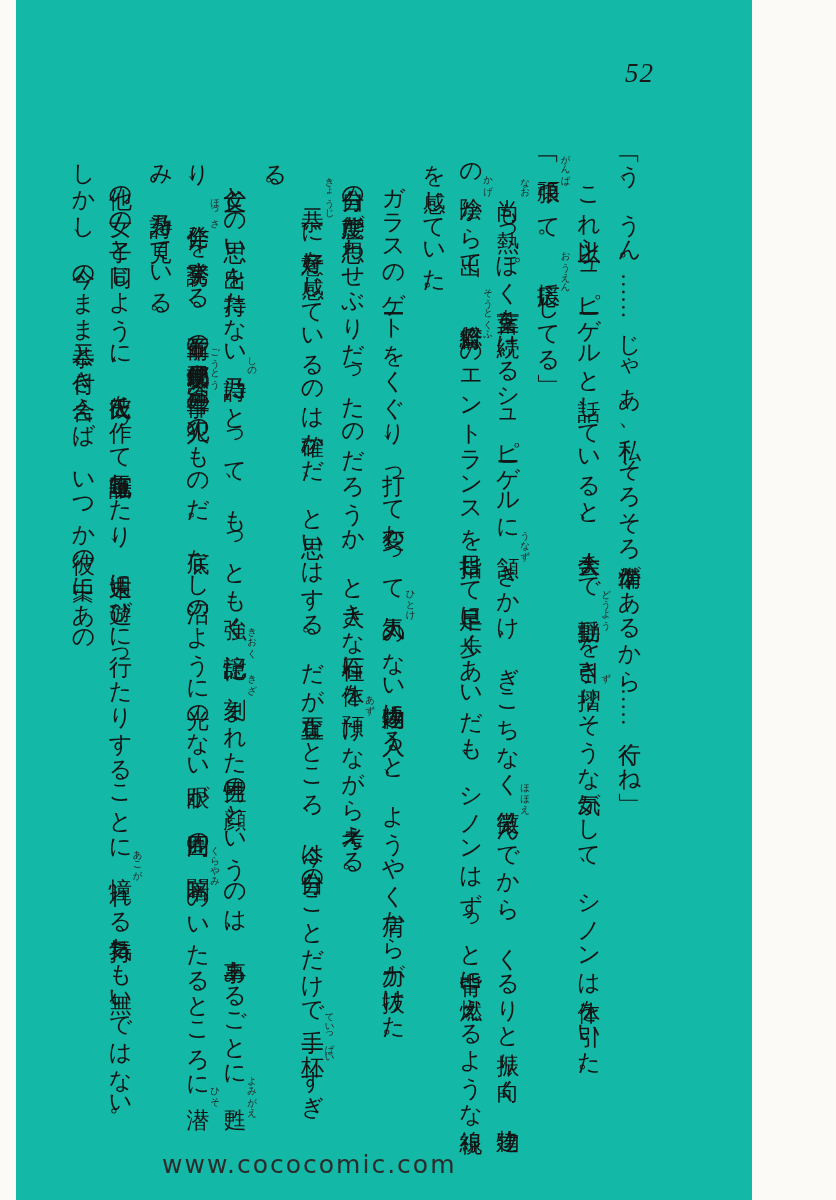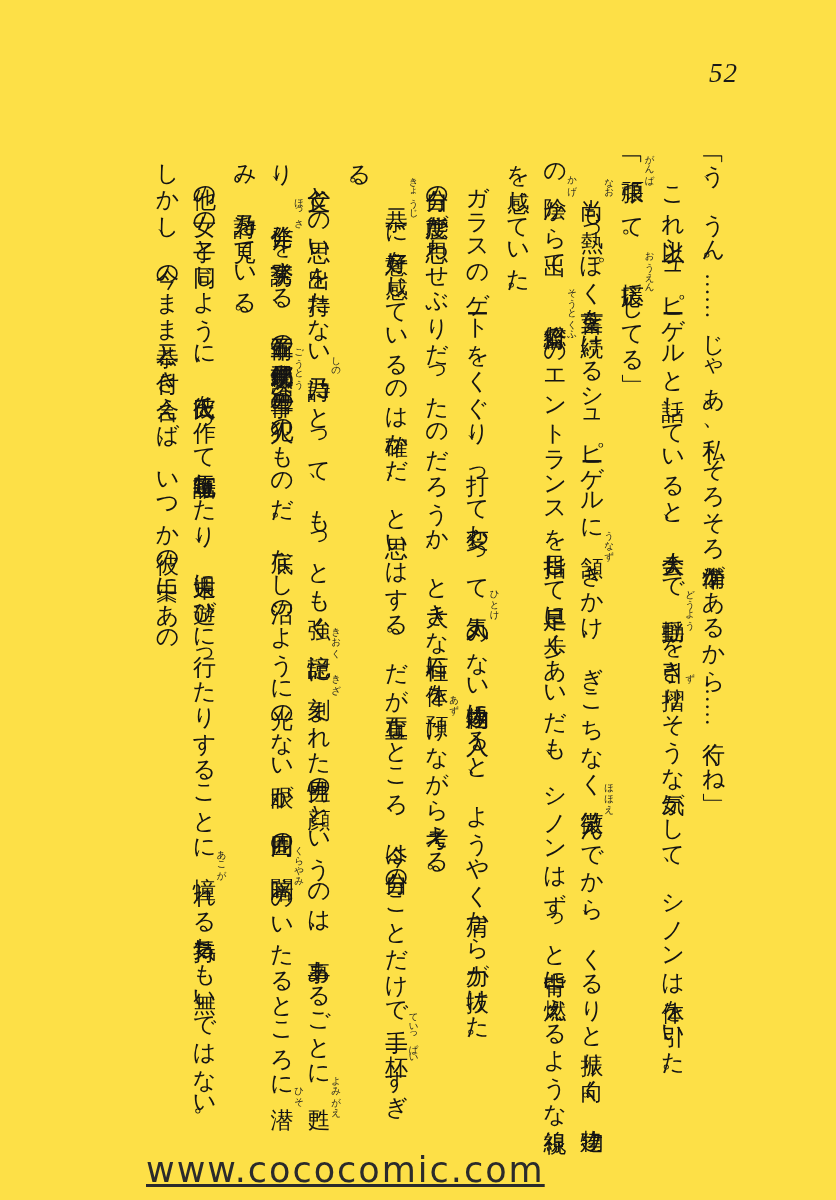--- a/index.html
+++ b/index.html
@@ -2,26 +2,27 @@
 <html lang="ja"><head>
 <meta charset="utf-8">
 <style>
   html, body {
     margin: 0;
     padding: 0;
     background: #fbfaf6;
   }
   .page {
     position: relative;
-    width: 836px;
+    width: 736px;
     height: 1200px;
-    background: #fde047;
+    background: #14b8a6;
     overflow: hidden;
     font-family: "Liberation Serif", serif;
     color: #141414;
+    margin-left: 16px;
   }
   .page-number {
     position: absolute;
     top: 58px;
     right: 98px;
     font-size: 27px;
     font-style: italic;
     letter-spacing: 1px;
     color: #191919;
   }
@@ -54,24 +55,23 @@
   rt {
     font-size: 9.5px;
     letter-spacing: -0.5px;
     color: #222;
   }
   .watermark {
     position: absolute;
     left: 146px;
     top: 1150px;
     font-family: "DejaVu Sans", sans-serif;
-    font-size: 35px;
+    font-size: 25px;
     letter-spacing: 2px;
     color: #2b2b2b;
-    text-decoration: underline;
   }
 </style>
 </head>
 <body>
 
 <div class="page">
   <div class="page-number">52</div>
 
   <div class="text-area" id="text-area">
       <p>「う、うん。……じゃあ、私、そろそろ準備があるから……行くね」</p>

